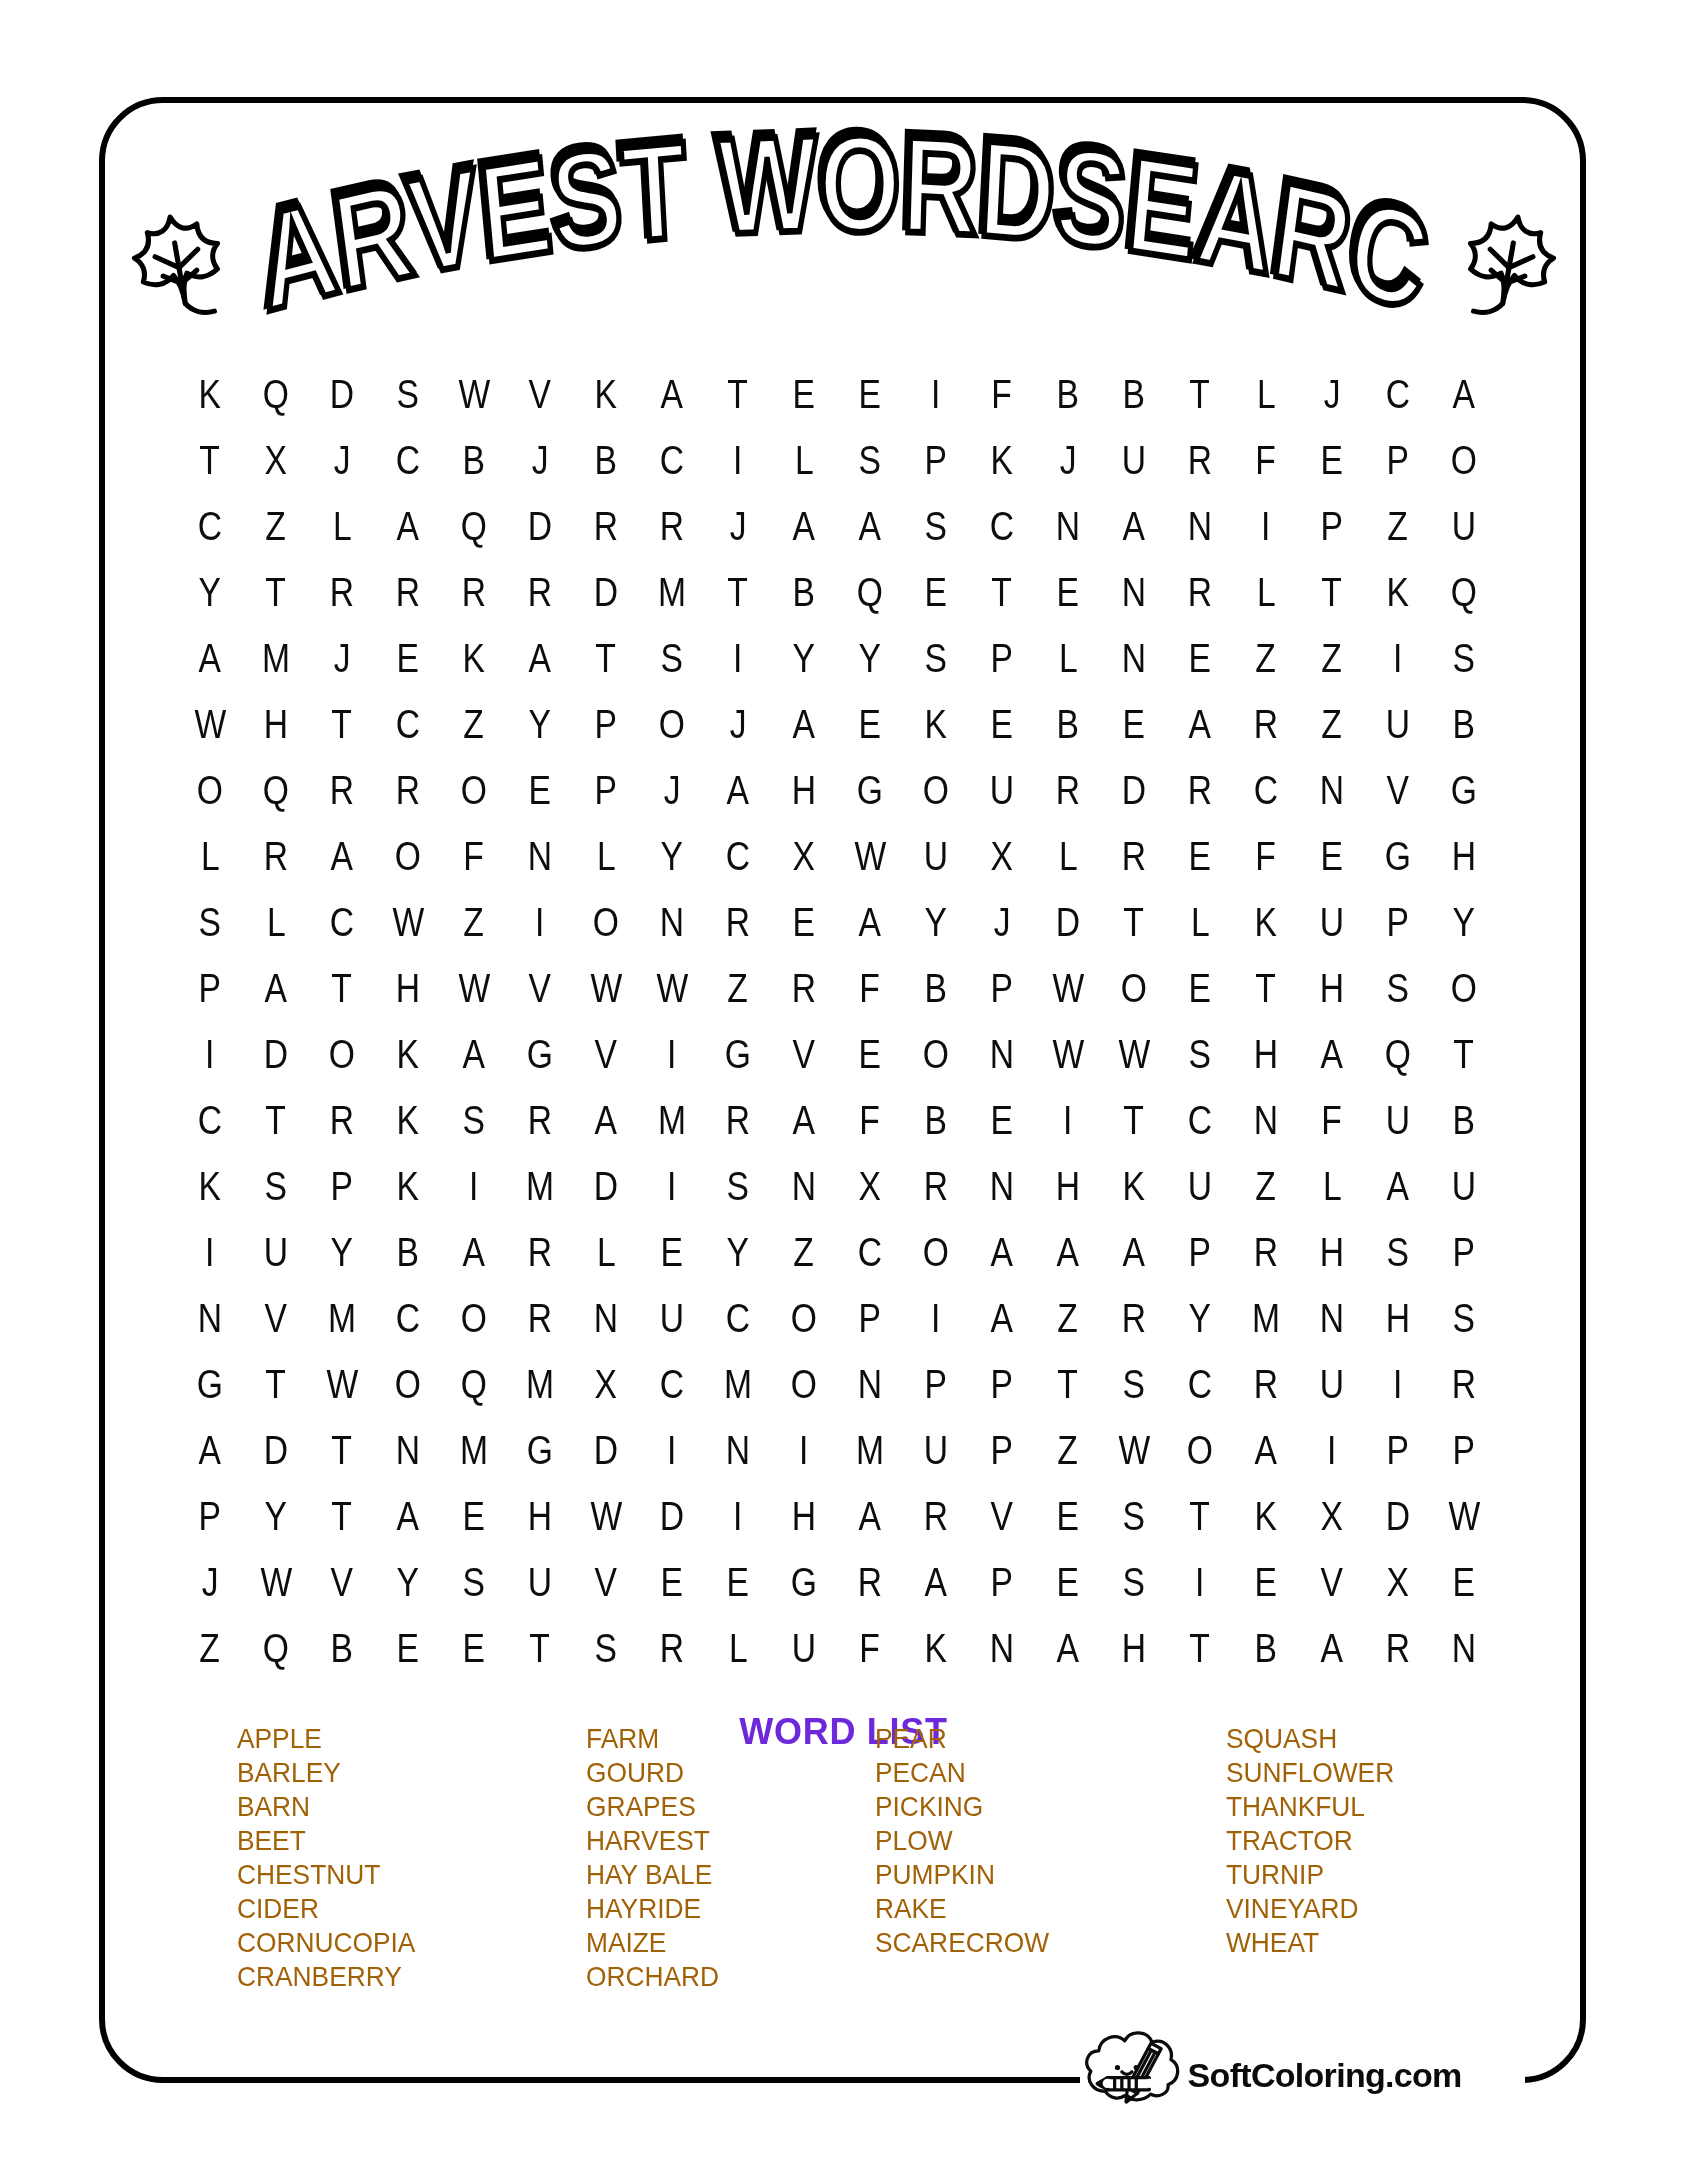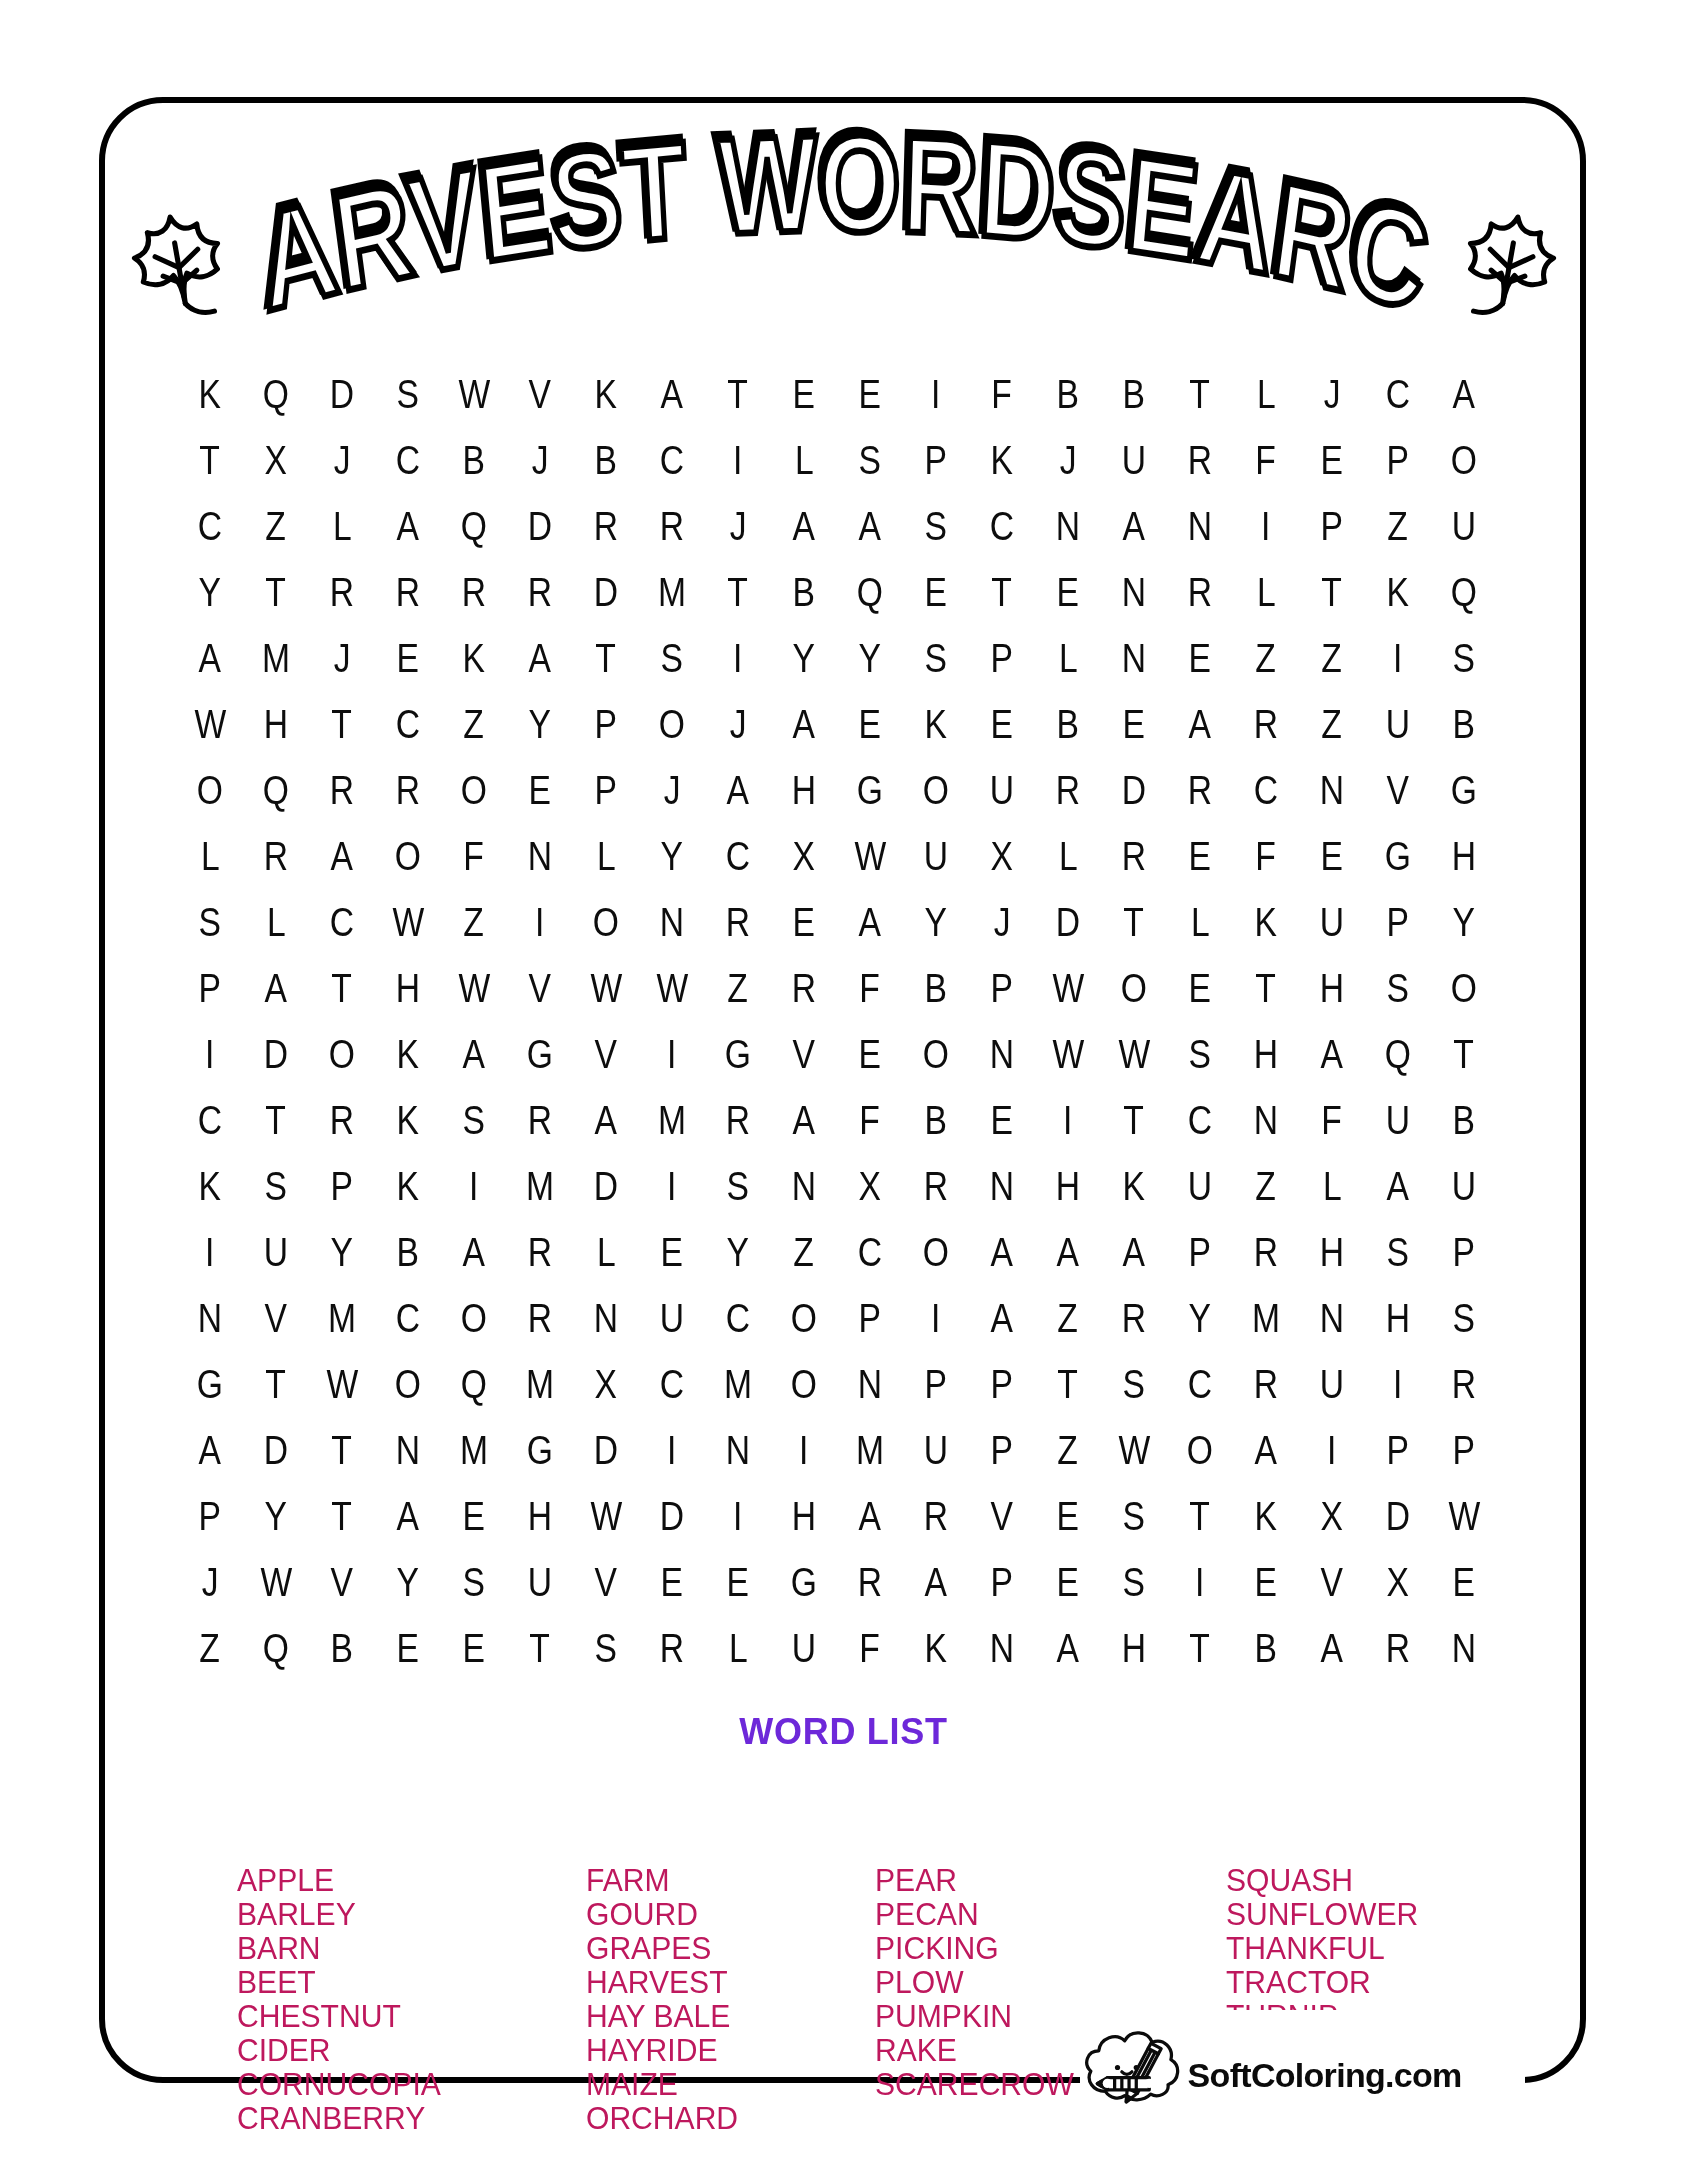--- a/index.html
+++ b/index.html
@@ -37,21 +37,21 @@
     display:flex; align-items:center; justify-content:center;
     font-size:41px; color:#0d0d0d;
   }
   .cell span { display:inline-block; transform:scaleX(0.82); }
   
   .wl-heading {
     position:absolute; left:0; top:1711px; width:1687px; text-align:center;
     font-size:36px; font-weight:bold; color:#6d28d9; letter-spacing:0.7px;
   }
   .wl-col {
-    position:absolute; top:1863px; font-size:32px; color:#be185d;
+    position:absolute; top:1722px; font-size:28px; color:#a16207;
     line-height:34px; white-space:nowrap;
   }
   .wl-col div { transform:scaleX(0.94); transform-origin:left center; }
   
   .logo {
     position:absolute; left:1080px; top:2010px; width:445px; height:114px;
     background:#ffffff; display:flex; align-items:center;
   }
   .logo-cloud { width:101px; height:101px; flex:0 0 auto; }
   .logo-cloud path, .logo-cloud line { stroke:#0b0b0b; stroke-width:4.5; stroke-linecap:round; stroke-linejoin:round; }

